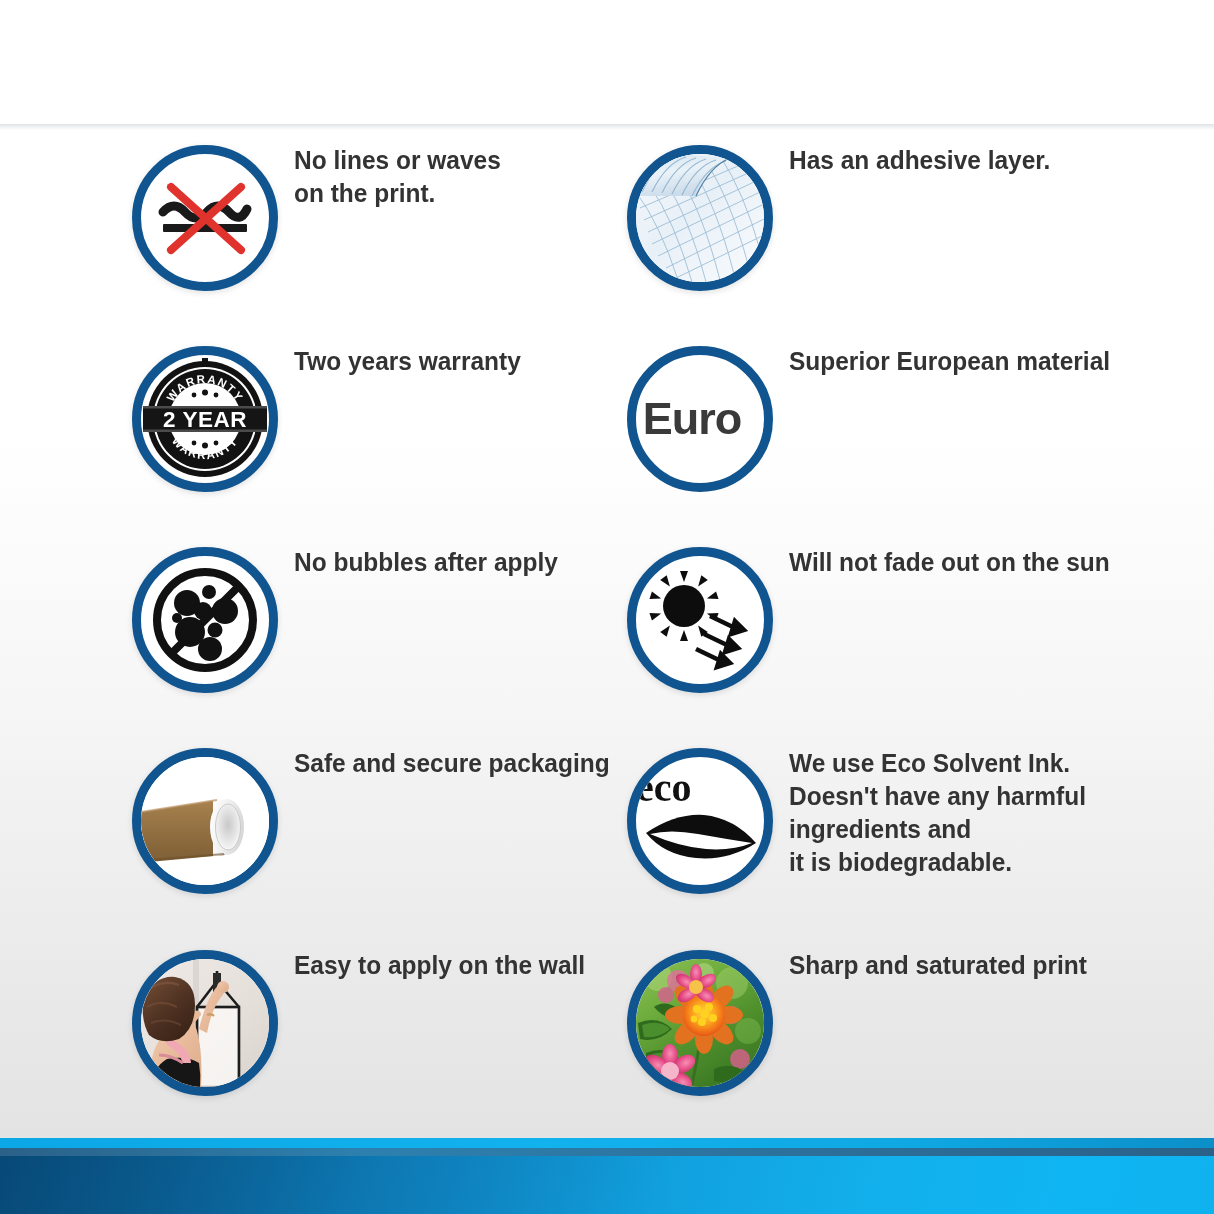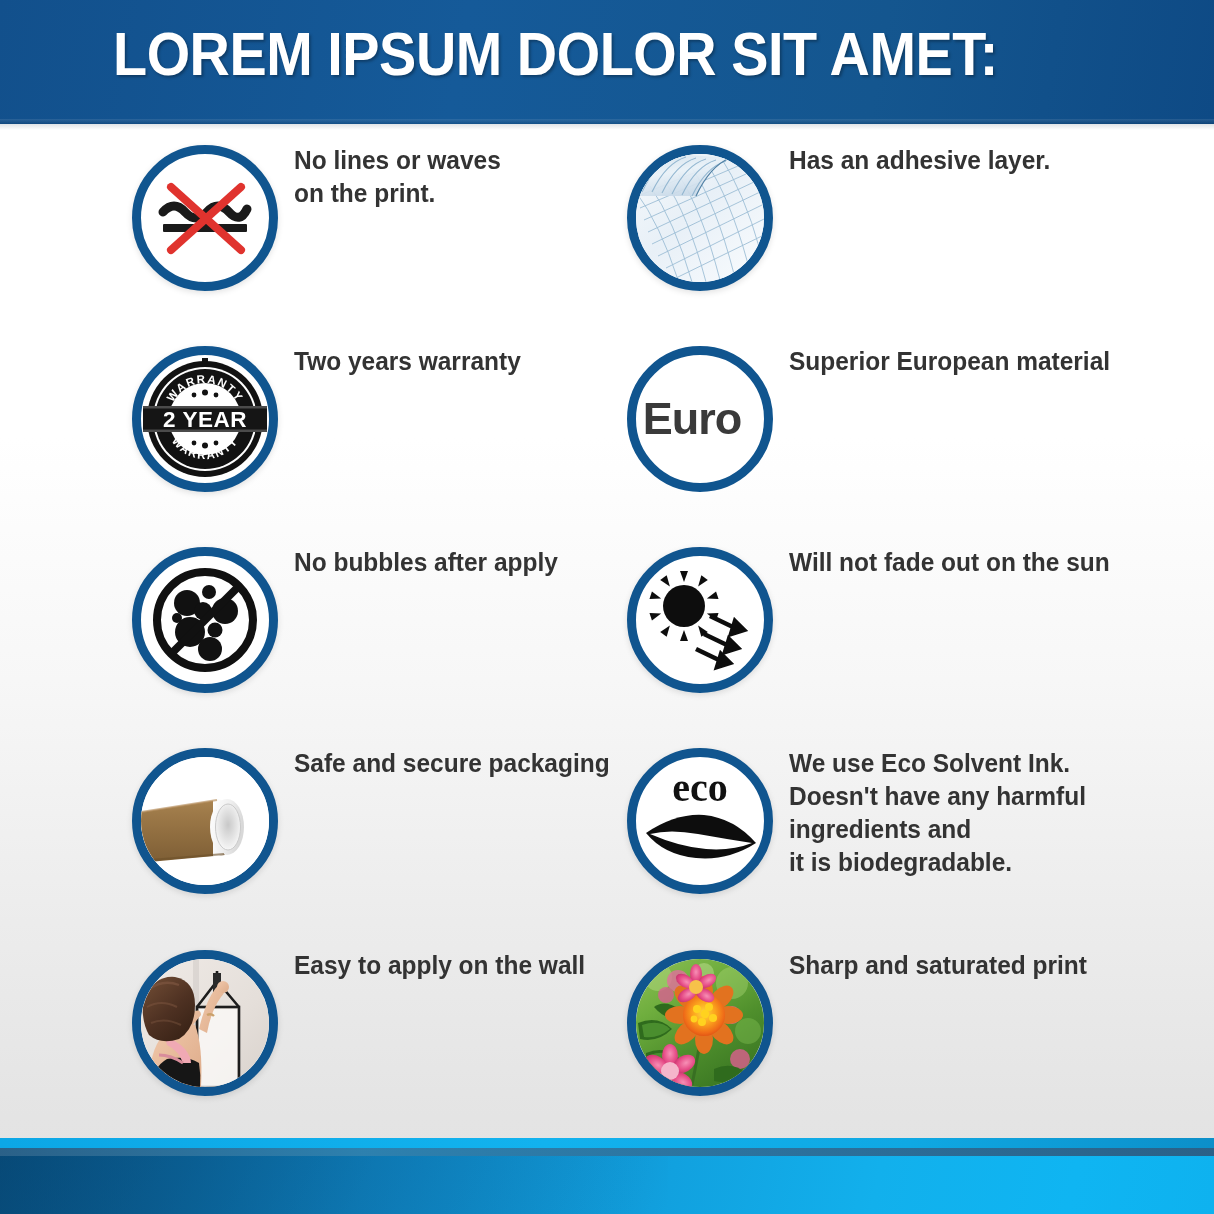--- a/index.html
+++ b/index.html
@@ -122,43 +122,40 @@
   
   .ic-sun{position:absolute;inset:0;}
 
   
   .ic-tube{position:absolute;inset:0;background:#fff;}
 
   
   .ic-eco{position:absolute;inset:0;}
   .eco-word{
     position:absolute;left:0;right:0;top:11px;
-    text-align:center;
+    text-align:left;
     font-family:"Liberation Serif", serif;
     font-size:40px;
     font-weight:bold;
     color:#111;
     letter-spacing:0px;
     line-height:40px;
   }
 
   
   .ic-woman{position:absolute;inset:0;}
 
   
   .ic-flowers{position:absolute;inset:0;}
 </style>
 </head>
 <body>
 
 <div id="page">
 
-  <div class="header">
-    <div class="header-title">LOREM IPSUM DOLOR SIT AMET:</div>
-  </div>
   <div class="header-sep"></div>
 
   <div class="rows">
 
     <div class="row r1">
 
       <div class="cell left">
         <div class="circle shadow">
           <svg class="ic-wave" viewBox="0 0 128 128">
             <path d="M22 58 Q33 46 44 58 T66 58 T88 58 T106 55" fill="none" stroke="#1a1a1a" stroke-width="9" stroke-linecap="round"></path>

